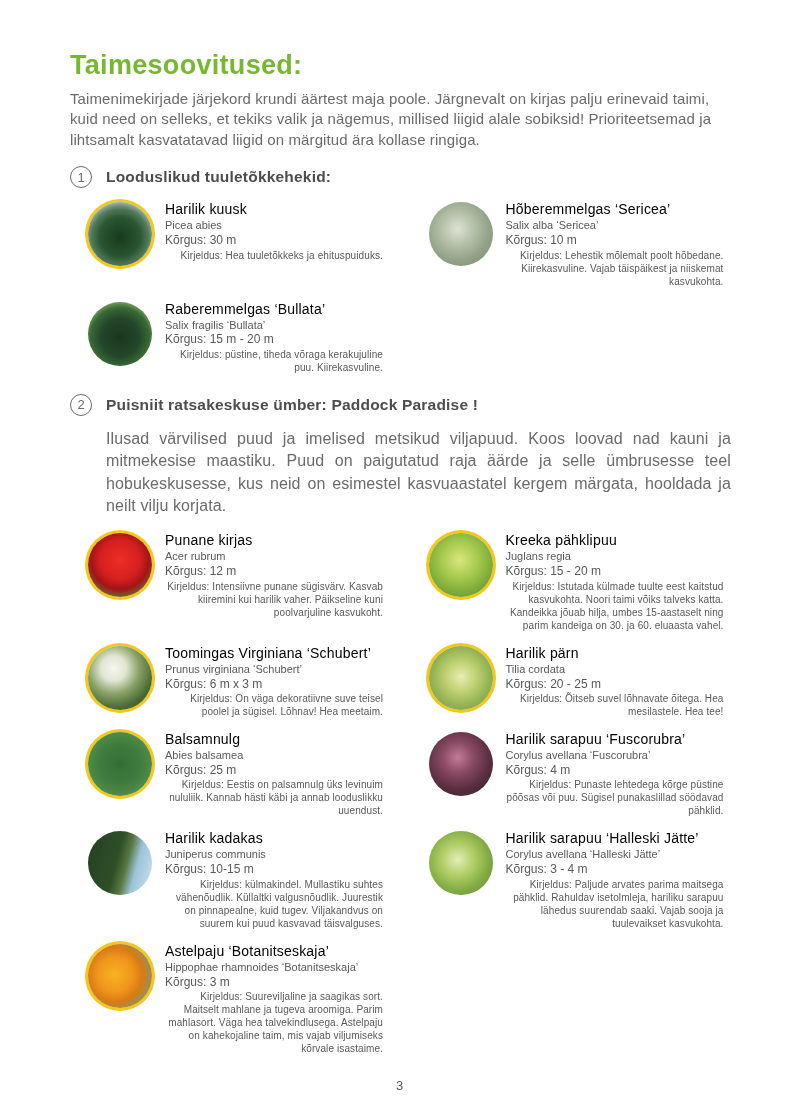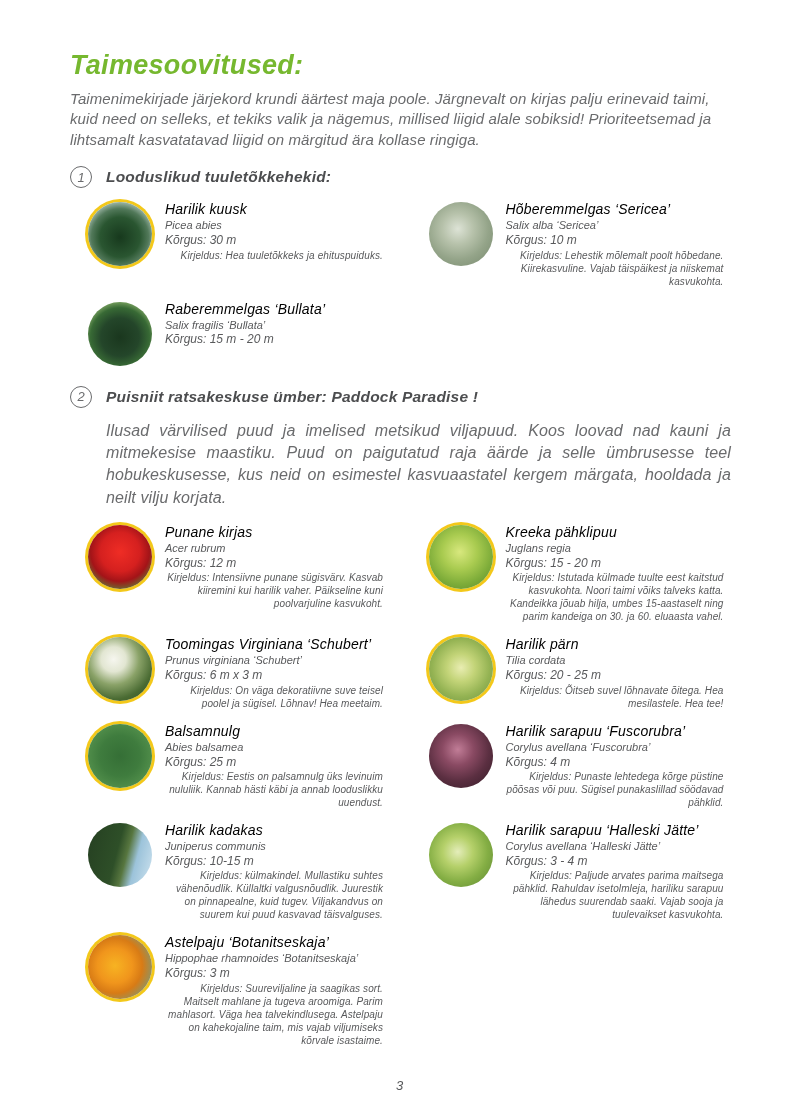--- a/index.html
+++ b/index.html
@@ -6,21 +6,21 @@
     --accent-green:#76b82f;
     --ring-yellow:#f3c81a;
     --text-gray:#6a6b6d;
     --heading-gray:#4c4d4f;
   }
   *{box-sizing:border-box;}
   html,body{margin:0;padding:0;background:#ffffff;}
   body{font-family:"Liberation Sans", sans-serif; color:var(--text-gray);}
   .page{
     width:799px;height:1109px;position:relative;overflow:hidden;
-    padding:50px 60px 0 70px;background:#ffffff;font-style:italic;
+    padding:50px 60px 0 70px;background:#ffffff;
   }
   .doc-title{
     margin:0 0 8px 0;font-size:27px;font-weight:bold;color:var(--accent-green);
     letter-spacing:0.3px;
   }
   .intro{
     margin:0 0 16px 0;font-size:15px;line-height:1.36;color:var(--text-gray);
     letter-spacing:0.1px;
   }
   .sec-head{display:flex;align-items:center;gap:14px;margin:8px 0 12px 0;}
@@ -104,20 +104,21 @@
       </div>
     </div>
 
 
     <div class="plant">
       <div class="photo photo-raberemmelgas"></div>
       <div class="pinfo">
         <div class="pname">Raberemmelgas  ‘Bullata’</div>
         <div class="platin">Salix fragilis  ‘Bullata’</div>
         <div class="pheight">Kõrgus: 15 m - 20 m</div>
+        <div class="pdesc">Kirjeldus: püstine, tiheda võraga kerakujuline puu. Kiirekasvuline.</div>
       </div>
     </div>
 
   </div>
 
   <div class="sec-head">
     <span class="numcircle">2</span>
     <h2 class="sec-title">Puisniit ratsakeskuse ümber: Paddock Paradise !</h2>
   </div>
 

